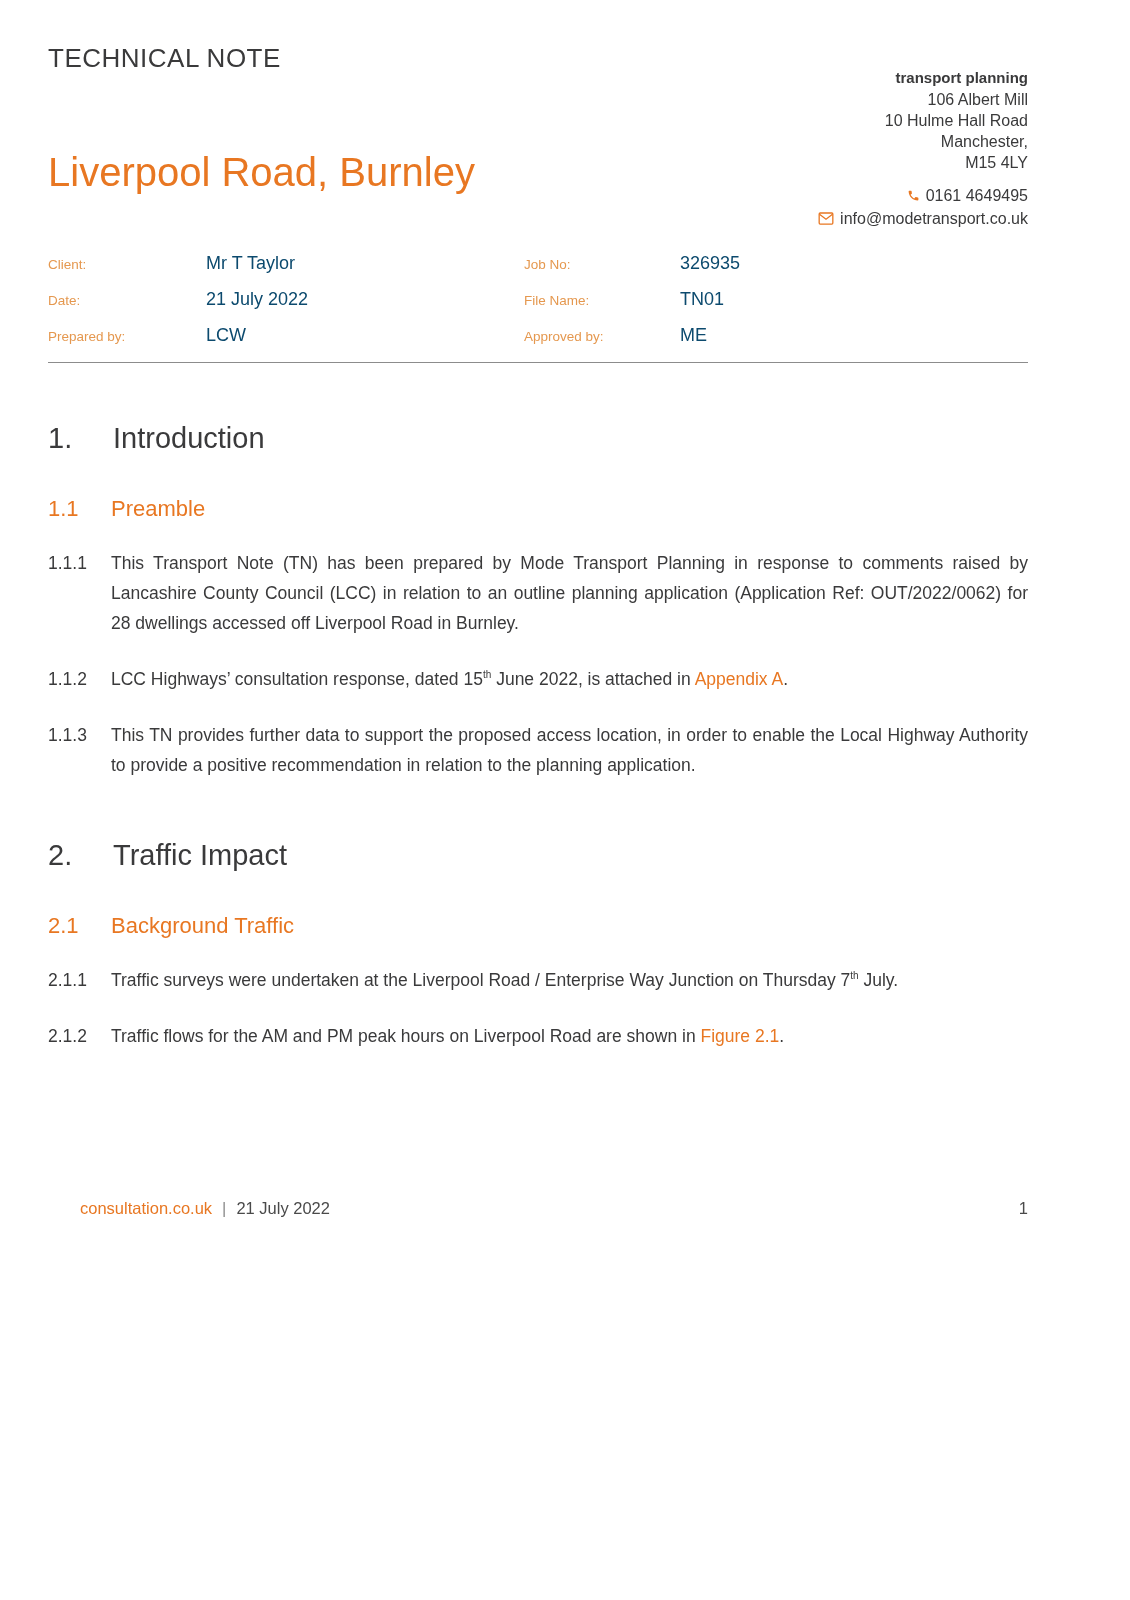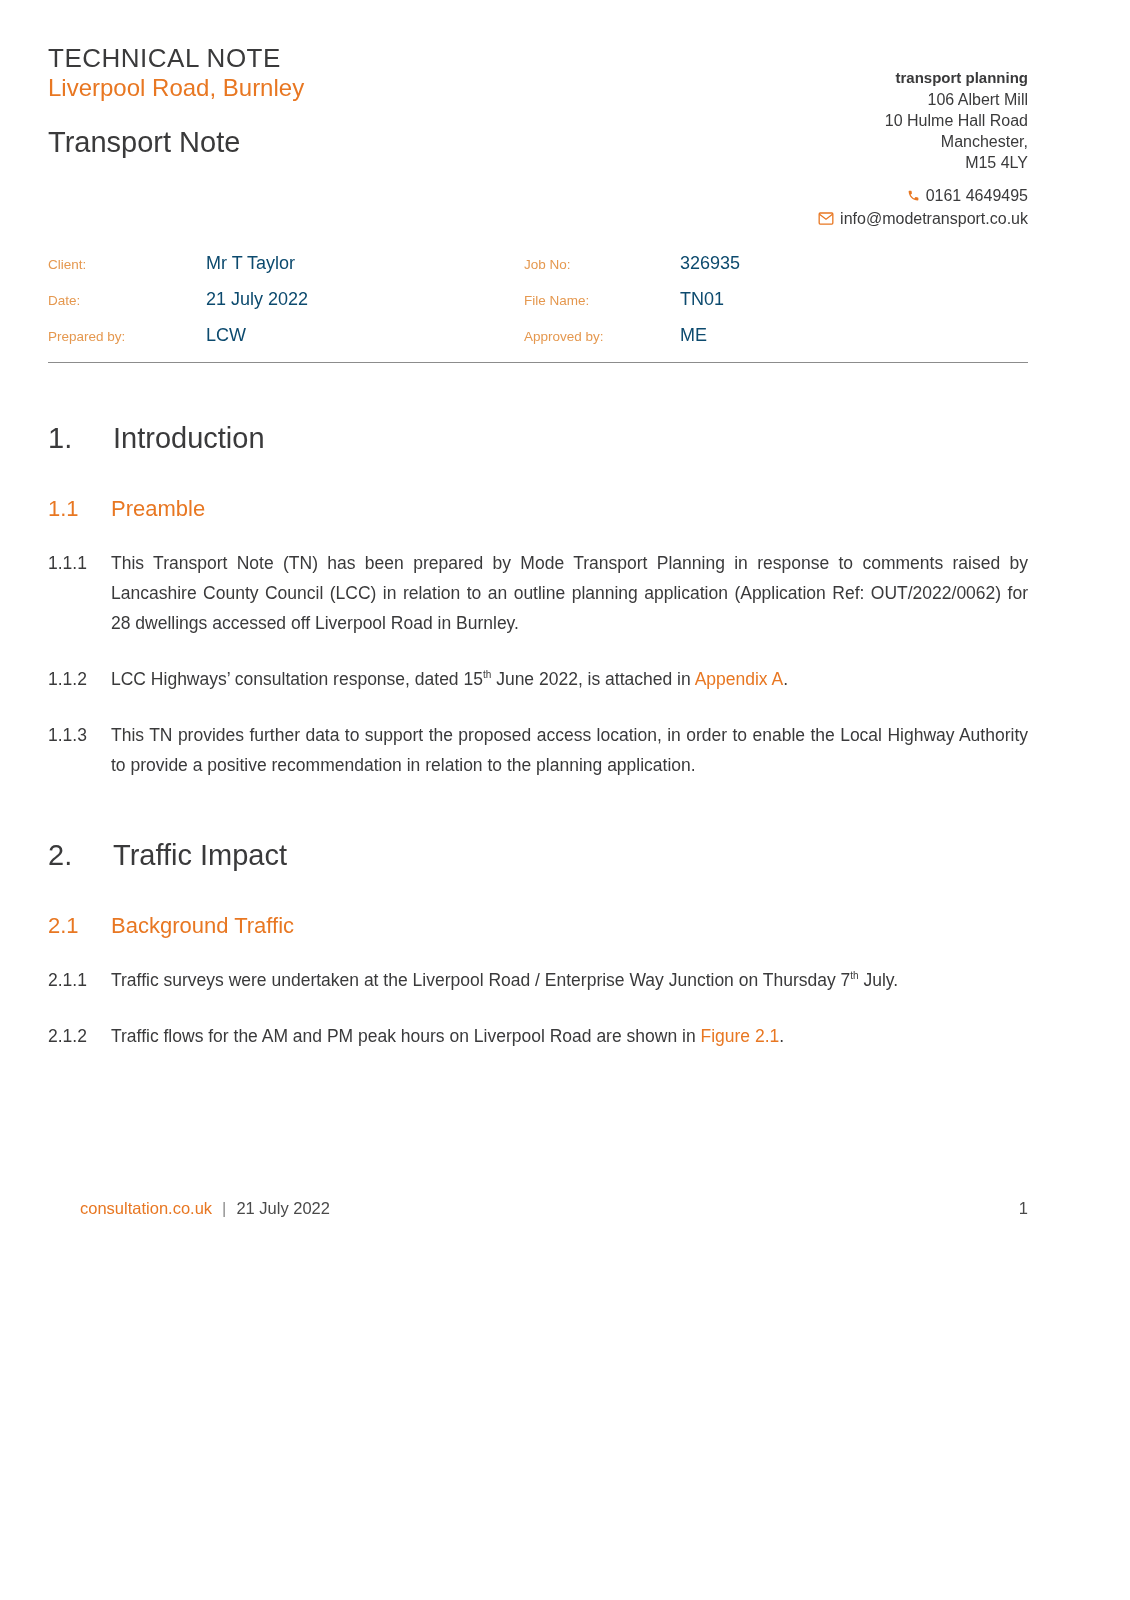--- a/index.html
+++ b/index.html
@@ -19,21 +19,22 @@
     background:#ffffff;
   }
 
   
   .header { display:flex; justify-content:space-between; align-items:flex-start; }
   .header-left { flex:1 1 auto; padding-right:30px; }
   .doc-type {
     font-size:26px; letter-spacing:0.5px; color:#3a3a3b; line-height:1.15;
   }
   .title {
-    font-size:24px; color:#e87722; line-height:1.2;
+    margin-top:74px;
+    font-size:40px; color:#e87722; line-height:1.2;
   }
   .subtitle {
     margin-top:22px;
     font-size:29px; color:#3a3a3b; line-height:1.2;
   }
   .header-right {
     flex:0 0 250px; display:flex; flex-direction:column; align-items:flex-end;
     text-align:right; padding-top:12px;
   }
   .logo {
@@ -106,21 +107,20 @@
 </style>
 </head>
 <body>
 
 <div class="page">
 
   <div class="header">
     <div class="header-left">
       <div class="doc-type">TECHNICAL NOTE</div>
       <div class="title">Liverpool Road, Burnley</div>
-      <div class="subtitle">Transport Note</div>
     </div>
     <div class="header-right">
       <div class="logo-tagline">transport planning</div>
       <div class="address">
         <div class="address-line">106 Albert Mill</div>
         <div class="address-line">10 Hulme Hall Road</div>
         <div class="address-line">Manchester,</div>
         <div class="address-line">M15 4LY</div>
       </div>
       <div class="contact">

